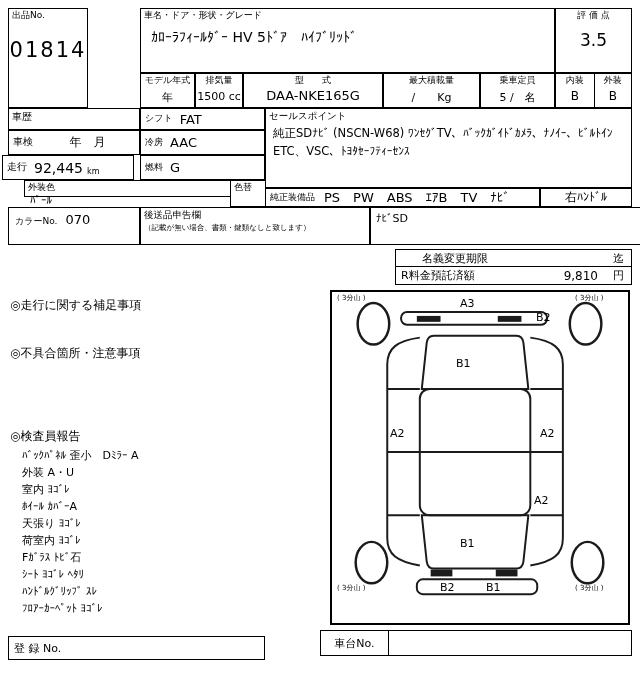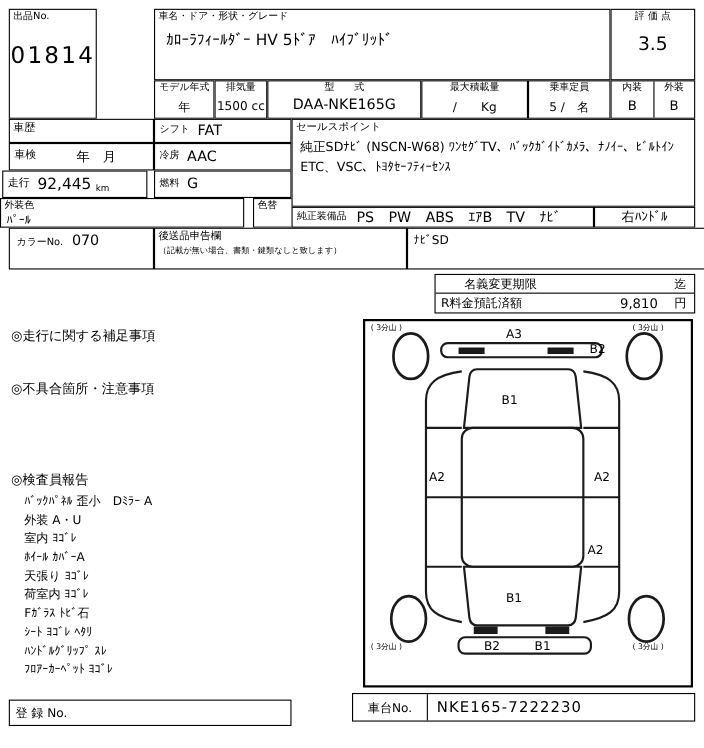--- a/index.html
+++ b/index.html
@@ -124,21 +124,21 @@
       <span class="unit">km</span>
     </div>
   </div>
   <div class="box" style="left:140px;top:155px;width:125px;height:25px">
     <div class="irow">
       <span class="lbl">燃料</span>
       <span class="iv">G</span>
     </div>
   </div>
 
-  <div class="box" style="left:0;top:180px;width:222px;height:27px">
+  <div class="box" style="left:24px;top:180px;width:222px;height:17px">
     <div class="lbl">外装色</div>
     <div style="font-size:11px;padding:0 0 0 5px">ﾊﾟｰﾙ</div>
   </div>
   <div class="box" style="left:230px;top:180px;width:47px;height:27px">
     <div class="lbl">色替</div>
   </div>
 
   <div class="box" style="left:8px;top:207px;width:132px;height:38px">
     <div style="display:flex;align-items:baseline;gap:5px;padding:4px 3px 0 3px">
       <span class="lbl">カラーNo.</span>
@@ -250,16 +250,15 @@
     <span class="mark" style="left:108px;top:290px">B2</span>
     <span class="mark" style="left:154px;top:290px">B1</span>
   </div>
 
   <div class="box" style="left:8px;top:636px;width:257px;height:24px">
     <div style="font-size:11px;padding:4px 0 0 5px">登 録 No.</div>
   </div>
 
   <div class="box" style="left:320px;top:630px;width:312px;height:26px;display:flex">
     <div style="width:68px;border-right:1px solid #000;display:flex;align-items:center;justify-content:center;font-size:11px">車台No.</div>
-    <div style="flex:1;display:flex;align-items:center;padding-left:8px;font-size:13.5px;letter-spacing:1px">NKE165-7222230</div>
   </div>
 
 </div>
 
 </body></html>

